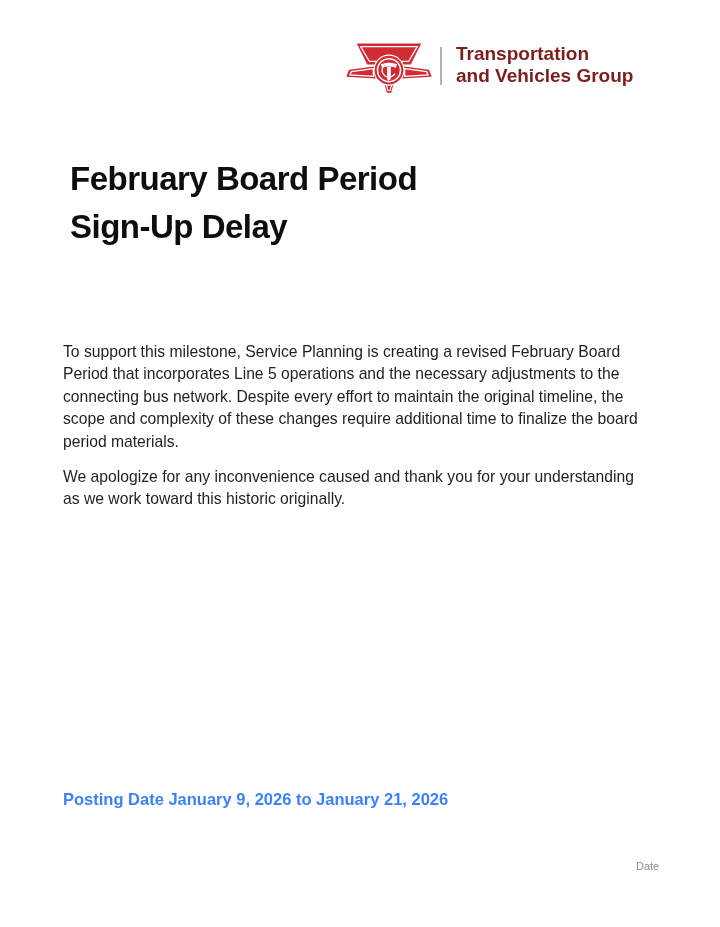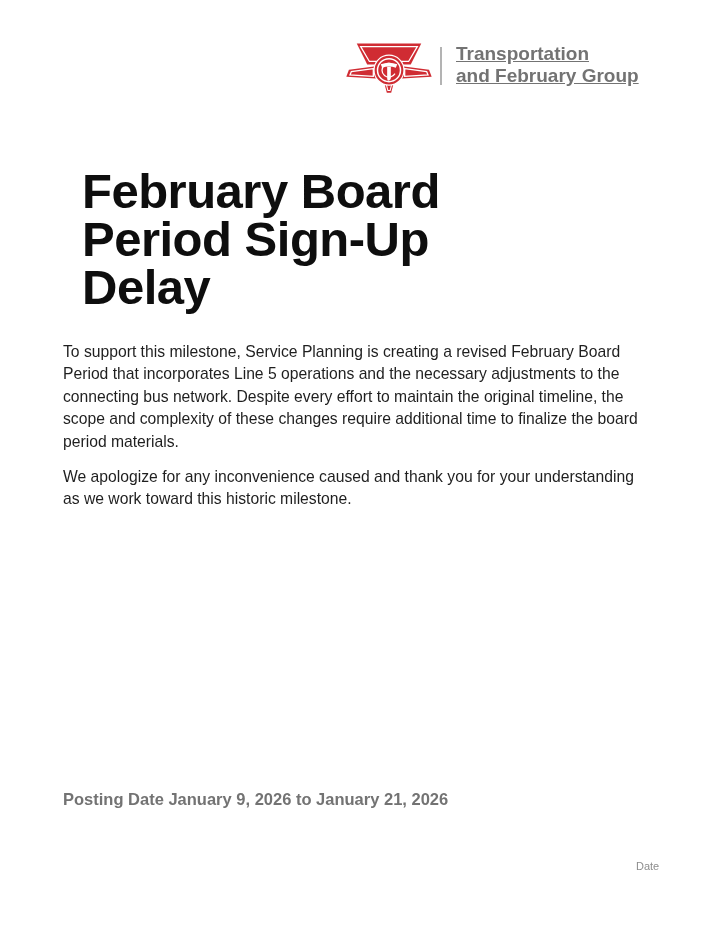--- a/index.html
+++ b/index.html
@@ -28,33 +28,32 @@
     height: 38px;
     background: #b3b3b3;
   }
   .org-name {
     position: absolute;
     left: 456px;
     top: 43px;
     font-size: 19px;
     line-height: 22px;
     font-weight: bold;
-    color: #737373;
+    color: #7f1d1d;
     white-space: nowrap;
-    text-decoration: underline;
   }
 
   
   .doc-title {
     position: absolute;
     left: 70px;
     top: 155px;
     width: 410px;
-    margin: 12px;
-    font-size: 49px;
+    margin: 0;
+    font-size: 33px;
     line-height: 48px;
     font-weight: bold;
     letter-spacing: -0.5px;
     color: #0e0e0e;
   }
 
   
   .doc-body {
     position: absolute;
     left: 63px;
@@ -67,21 +66,21 @@
   .doc-body p { margin: 0 0 12.6px 0; }
 
   
   .posting-date {
     position: absolute;
     left: 63px;
     top: 788px;
     font-size: 16.5px;
     line-height: 22px;
     font-weight: bold;
-    color: #737373;
+    color: #3b82f6;
     white-space: nowrap;
   }
 
   
   .date-label {
     position: absolute;
     left: 636px;
     top: 860px;
     font-size: 11px;
     color: #8d8d8d;
@@ -114,27 +113,27 @@
         <path d="M40.5,26.8 Q50,23.6 59.5,26.8 L57.8,30.6 Q50,28.2 42.2,30.6 Z"></path>
         <path d="M47.9,29.5 L52.1,29.5 L52.1,42.5 Q52.1,45.2 48.8,45.6 Q47.6,44 47.9,42.5 Z"></path>
       </g>
     </svg>
   </div>
 
   <div class="logo-divider"></div>
 
   <div class="org-name">
     <div>Transportation</div>
-    <div>and February Group</div>
+    <div>and Vehicles Group</div>
   </div>
 
   <h1 class="doc-title">February Board Period Sign-Up Delay</h1>
 
   <div class="doc-body">
     <p>To support this milestone, Service Planning is creating a revised February Board Period that incorporates Line 5 operations and the necessary adjustments to the connecting bus network. Despite every effort to maintain the original timeline, the scope and complexity of these changes require additional time to finalize the board period materials.</p>
-    <p>We apologize for any inconvenience caused and thank you for your understanding as we work toward this historic milestone.</p>
+    <p>We apologize for any inconvenience caused and thank you for your understanding as we work toward this historic originally.</p>
   </div>
 
   <div class="posting-date">Posting Date January 9, 2026 to January 21, 2026</div>
 
   <div class="date-label">Date</div>
 
 </div>
 
 </body></html>

